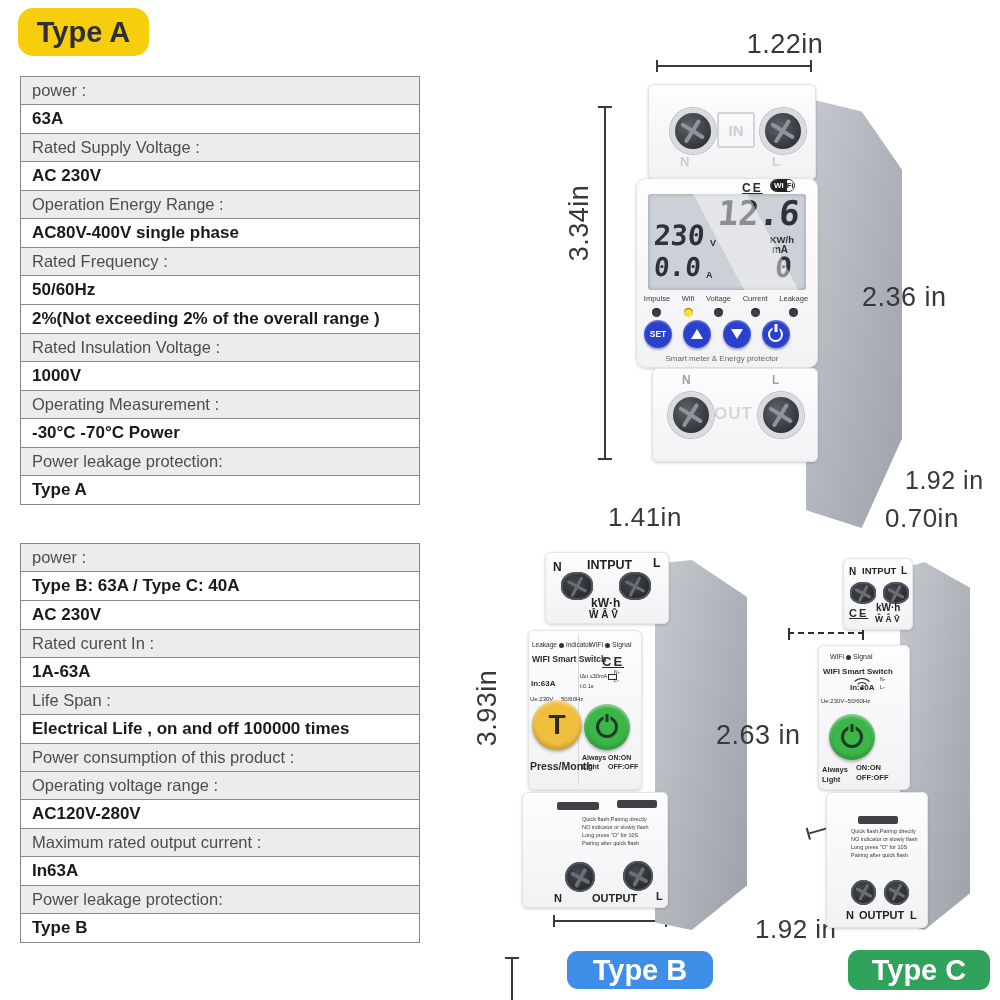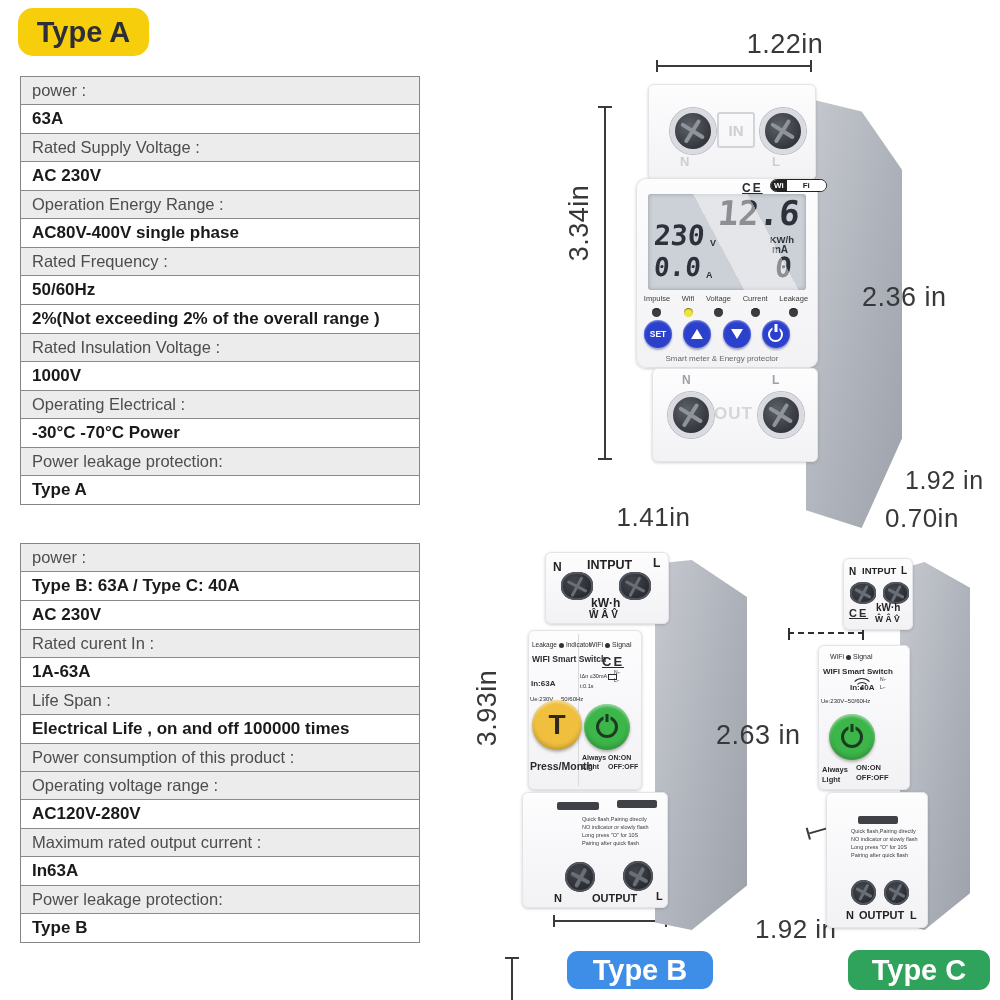--- a/index.html
+++ b/index.html
@@ -59,21 +59,21 @@
   .led{width:9px;height:9px;border-radius:50%;background:#3a3d42;box-shadow:inset 0 1px 1px rgba(0,0,0,.5);}
   .btn-a{width:28px;height:28px;border-radius:50%;display:flex;align-items:center;justify-content:center;
          color:#fff;box-shadow:0 2px 2px rgba(30,40,120,.4), inset 0 1px 2px rgba(255,255,255,.45);}
   .tri-up{width:0;height:0;border-left:6px solid transparent;border-right:6px solid transparent;border-bottom:10px solid #fff;}
   .tri-dn{width:0;height:0;border-left:6px solid transparent;border-right:6px solid transparent;border-top:10px solid #fff;}
   .pwr{position:relative;width:11px;height:11px;border:2.5px solid currentColor;border-radius:50%;}
   .pwr::after{content:"";position:absolute;left:50%;top:-5px;transform:translateX(-50%);
               width:3px;height:8px;background:currentColor;box-shadow:0 0 0 2px var(--halo,transparent);}
   .wifi-pill{display:inline-flex;font-size:8px;font-weight:bold;border-radius:7px;overflow:hidden;border:1px solid #222;}
   .wifi-pill .w1{background:#222;color:#fff;padding:1px 3px;}
-  .wifi-pill .w2{background:#fff;color:#222;padding:1px 16px;}
+  .wifi-pill .w2{background:#fff;color:#222;padding:1px 0;}
 
   
   .tinytext{color:#2c2c2e;white-space:nowrap;}
   .dot{display:inline-block;width:5px;height:5px;border-radius:50%;background:#2f3237;vertical-align:middle;margin:0 2px;}
   .round-btn{position:absolute;border-radius:50%;display:flex;align-items:center;justify-content:center;
              box-shadow:0 2px 3px rgba(70,70,60,.4), inset 0 -3px 4px rgba(0,0,0,.18), inset 0 2px 3px rgba(255,255,255,.5);}
   .vent{position:absolute;background:#3f4146;border-radius:2px;}
   .note{font-size:5.5px;color:#3c3c3e;line-height:1.45;}
   .arcs{position:relative;width:22px;height:14px;overflow:hidden;}
   .arcs i{position:absolute;border:1.6px solid #2b2b2b;border-radius:50%;
@@ -115,21 +115,21 @@
       <div class="row">
         <div class="cell value">2%(Not exceeding 2% of the overall range )</div>
       </div>
 
       <div class="row">
         <div class="cell label">Rated Insulation Voltage :</div>
         <div class="cell value">1000V</div>
       </div>
 
       <div class="row">
-        <div class="cell label">Operating Electrical :</div>
+        <div class="cell label">Operating Measurement :</div>
         <div class="cell value">-30°C -70°C Power</div>
       </div>
 
       <div class="row">
         <div class="cell label">Power leakage protection:</div>
         <div class="cell value">Type A</div>
       </div>
     </div>
 
   <div class="abs spec-table" style="left:20px;top:543px;width:398px;">
@@ -262,21 +262,21 @@
     <div class="screw" style="left:106px;top:24px;width:36px;height:36px;"></div>
     <div class="abs ghost" style="left:62px;top:36px;font-size:17px;letter-spacing:1px;color:#d4d6da;">OUT</div>
   </div>
 
   <div class="abs dash-h" style="left:788px;top:266px;width:76px;"></div>
   <div class="abs dim-text" style="left:862px;top:282px;font-size:27px;">2.36 in</div>
 
   <div class="abs bracket-h" style="left:806px;top:450px;width:68px;transform:rotate(-16deg);"></div>
   <div class="abs dim-text" style="left:905px;top:466px;font-size:25px;">1.92 in</div>
 
-  <div class="abs dim-text" style="left:576px;top:502px;width:155px;text-align:center;">1.41in</div>
+  <div class="abs dim-text" style="left:608px;top:502px;width:155px;">1.41in</div>
   <div class="abs bracket-h" style="left:553px;top:535px;width:110px;"></div>
   <div class="abs dimline-v" style="left:505px;top:565px;height:338px;"></div>
   <div class="abs rot dim-text" style="left:432px;top:670px;width:110px;height:76px;font-size:27px;">3.93in</div>
 
   <div class="abs side-face" style="left:655px;top:560px;width:92px;height:370px;
        clip-path:polygon(0% 1%,40% 0%,100% 10%,100% 88%,40% 100%,0% 98%);"></div>
 
   <div class="abs dev-white" style="left:545px;top:552px;width:124px;height:72px;">
     <div class="abs" style="left:8px;top:8px;font-size:12px;font-weight:bold;">N</div>
     <div class="abs" style="left:42px;top:6px;font-size:12.5px;font-weight:bold;">INTPUT</div>

